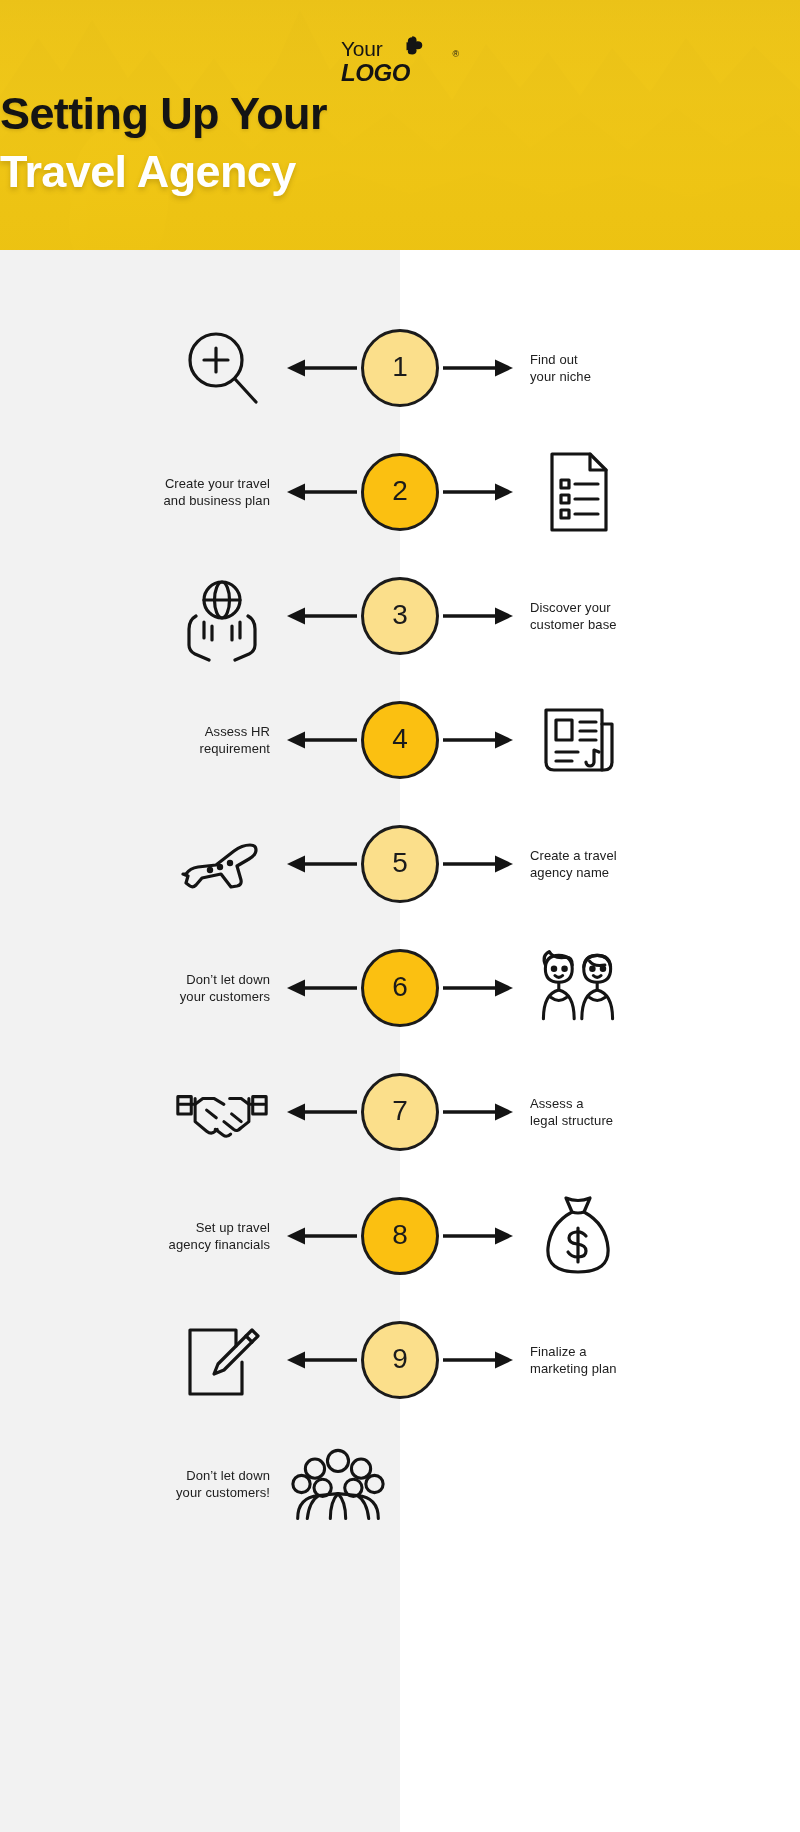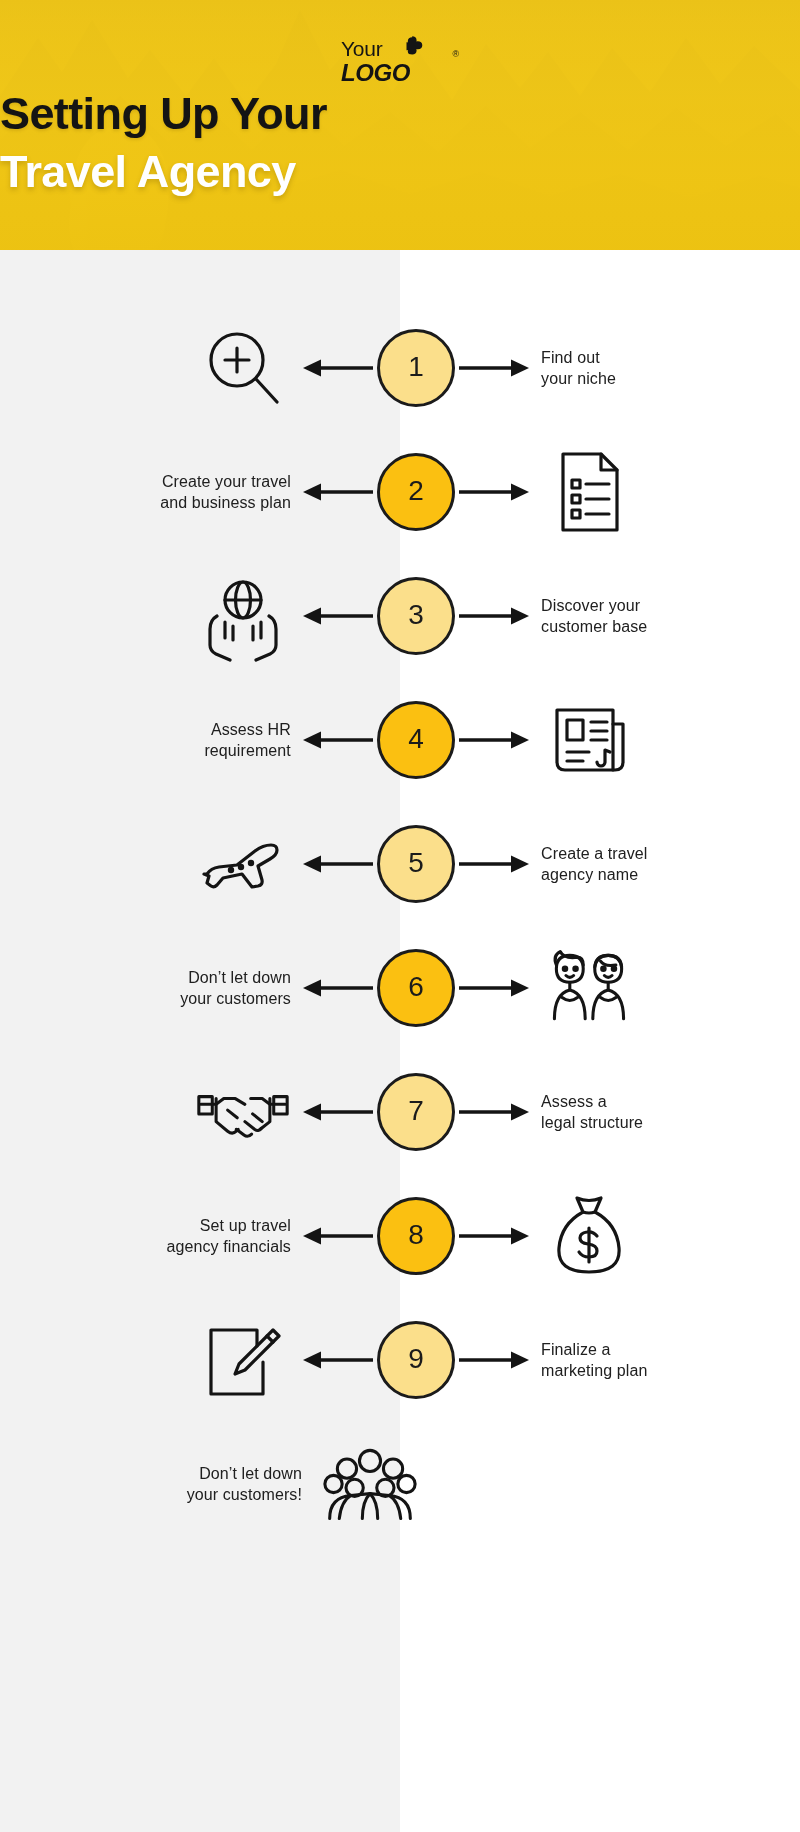--- a/index.html
+++ b/index.html
@@ -83,30 +83,30 @@
 
   .row {
     position:relative;
     display:flex; align-items:center;
     height:124px;
   }
   .cell-side {
     width:280px;
     display:flex; align-items:center;
   }
-  .cell-side.left  { justify-content:flex-end;  padding-right:10px;margin-left:32px; }
+  .cell-side.left  { justify-content:flex-end;  padding-right:10px; }
   .cell-side.right { justify-content:flex-start; padding-left:10px; }
   .cell-center {
     width:240px;
     display:flex; align-items:center; justify-content:center;
     gap:0;
   }
 
   .step-text {
-    font-size:16px; line-height:1.33; color:#202020;
+    font-size:13px; line-height:1.33; color:#202020;
     font-weight:400; letter-spacing:.1px; white-space:pre-line;
   }
   .cell-side.left  .step-text { text-align:right; }
   .cell-side.right .step-text { text-align:left; }
 
   .icon-box {
     width:96px; height:96px;
     display:flex; align-items:center; justify-content:center;
   }
   .icon-box svg { display:block; }

